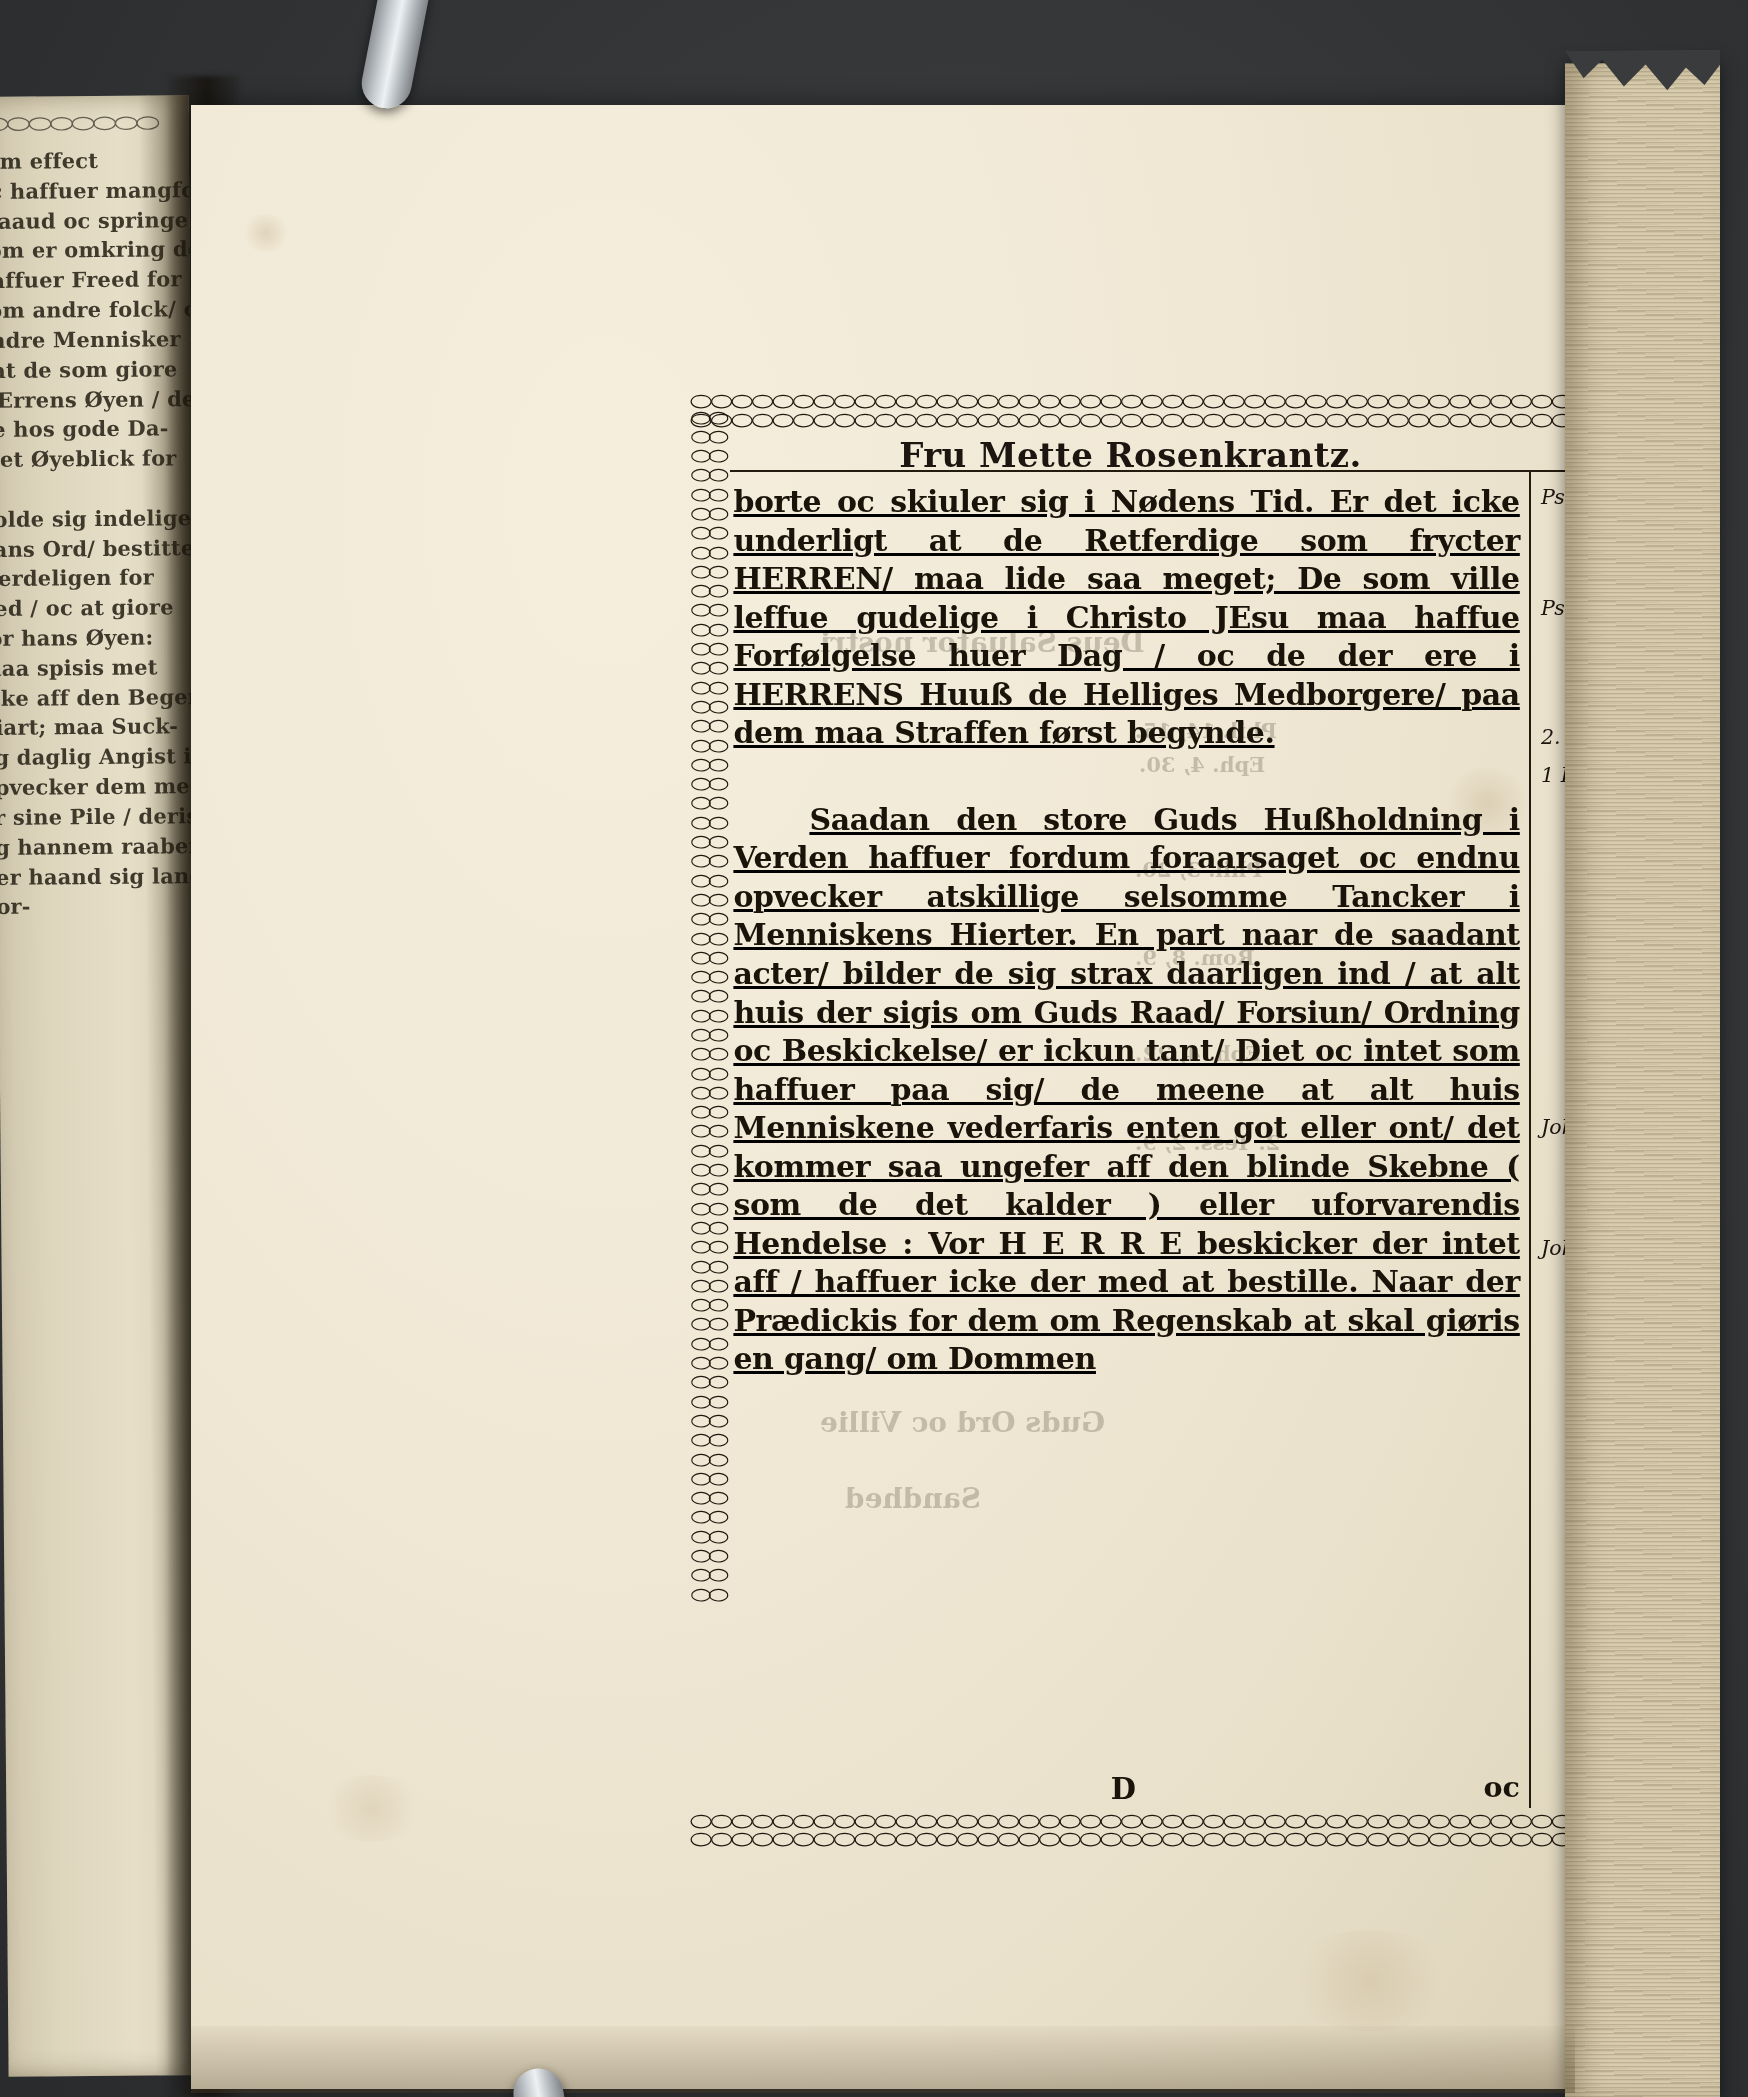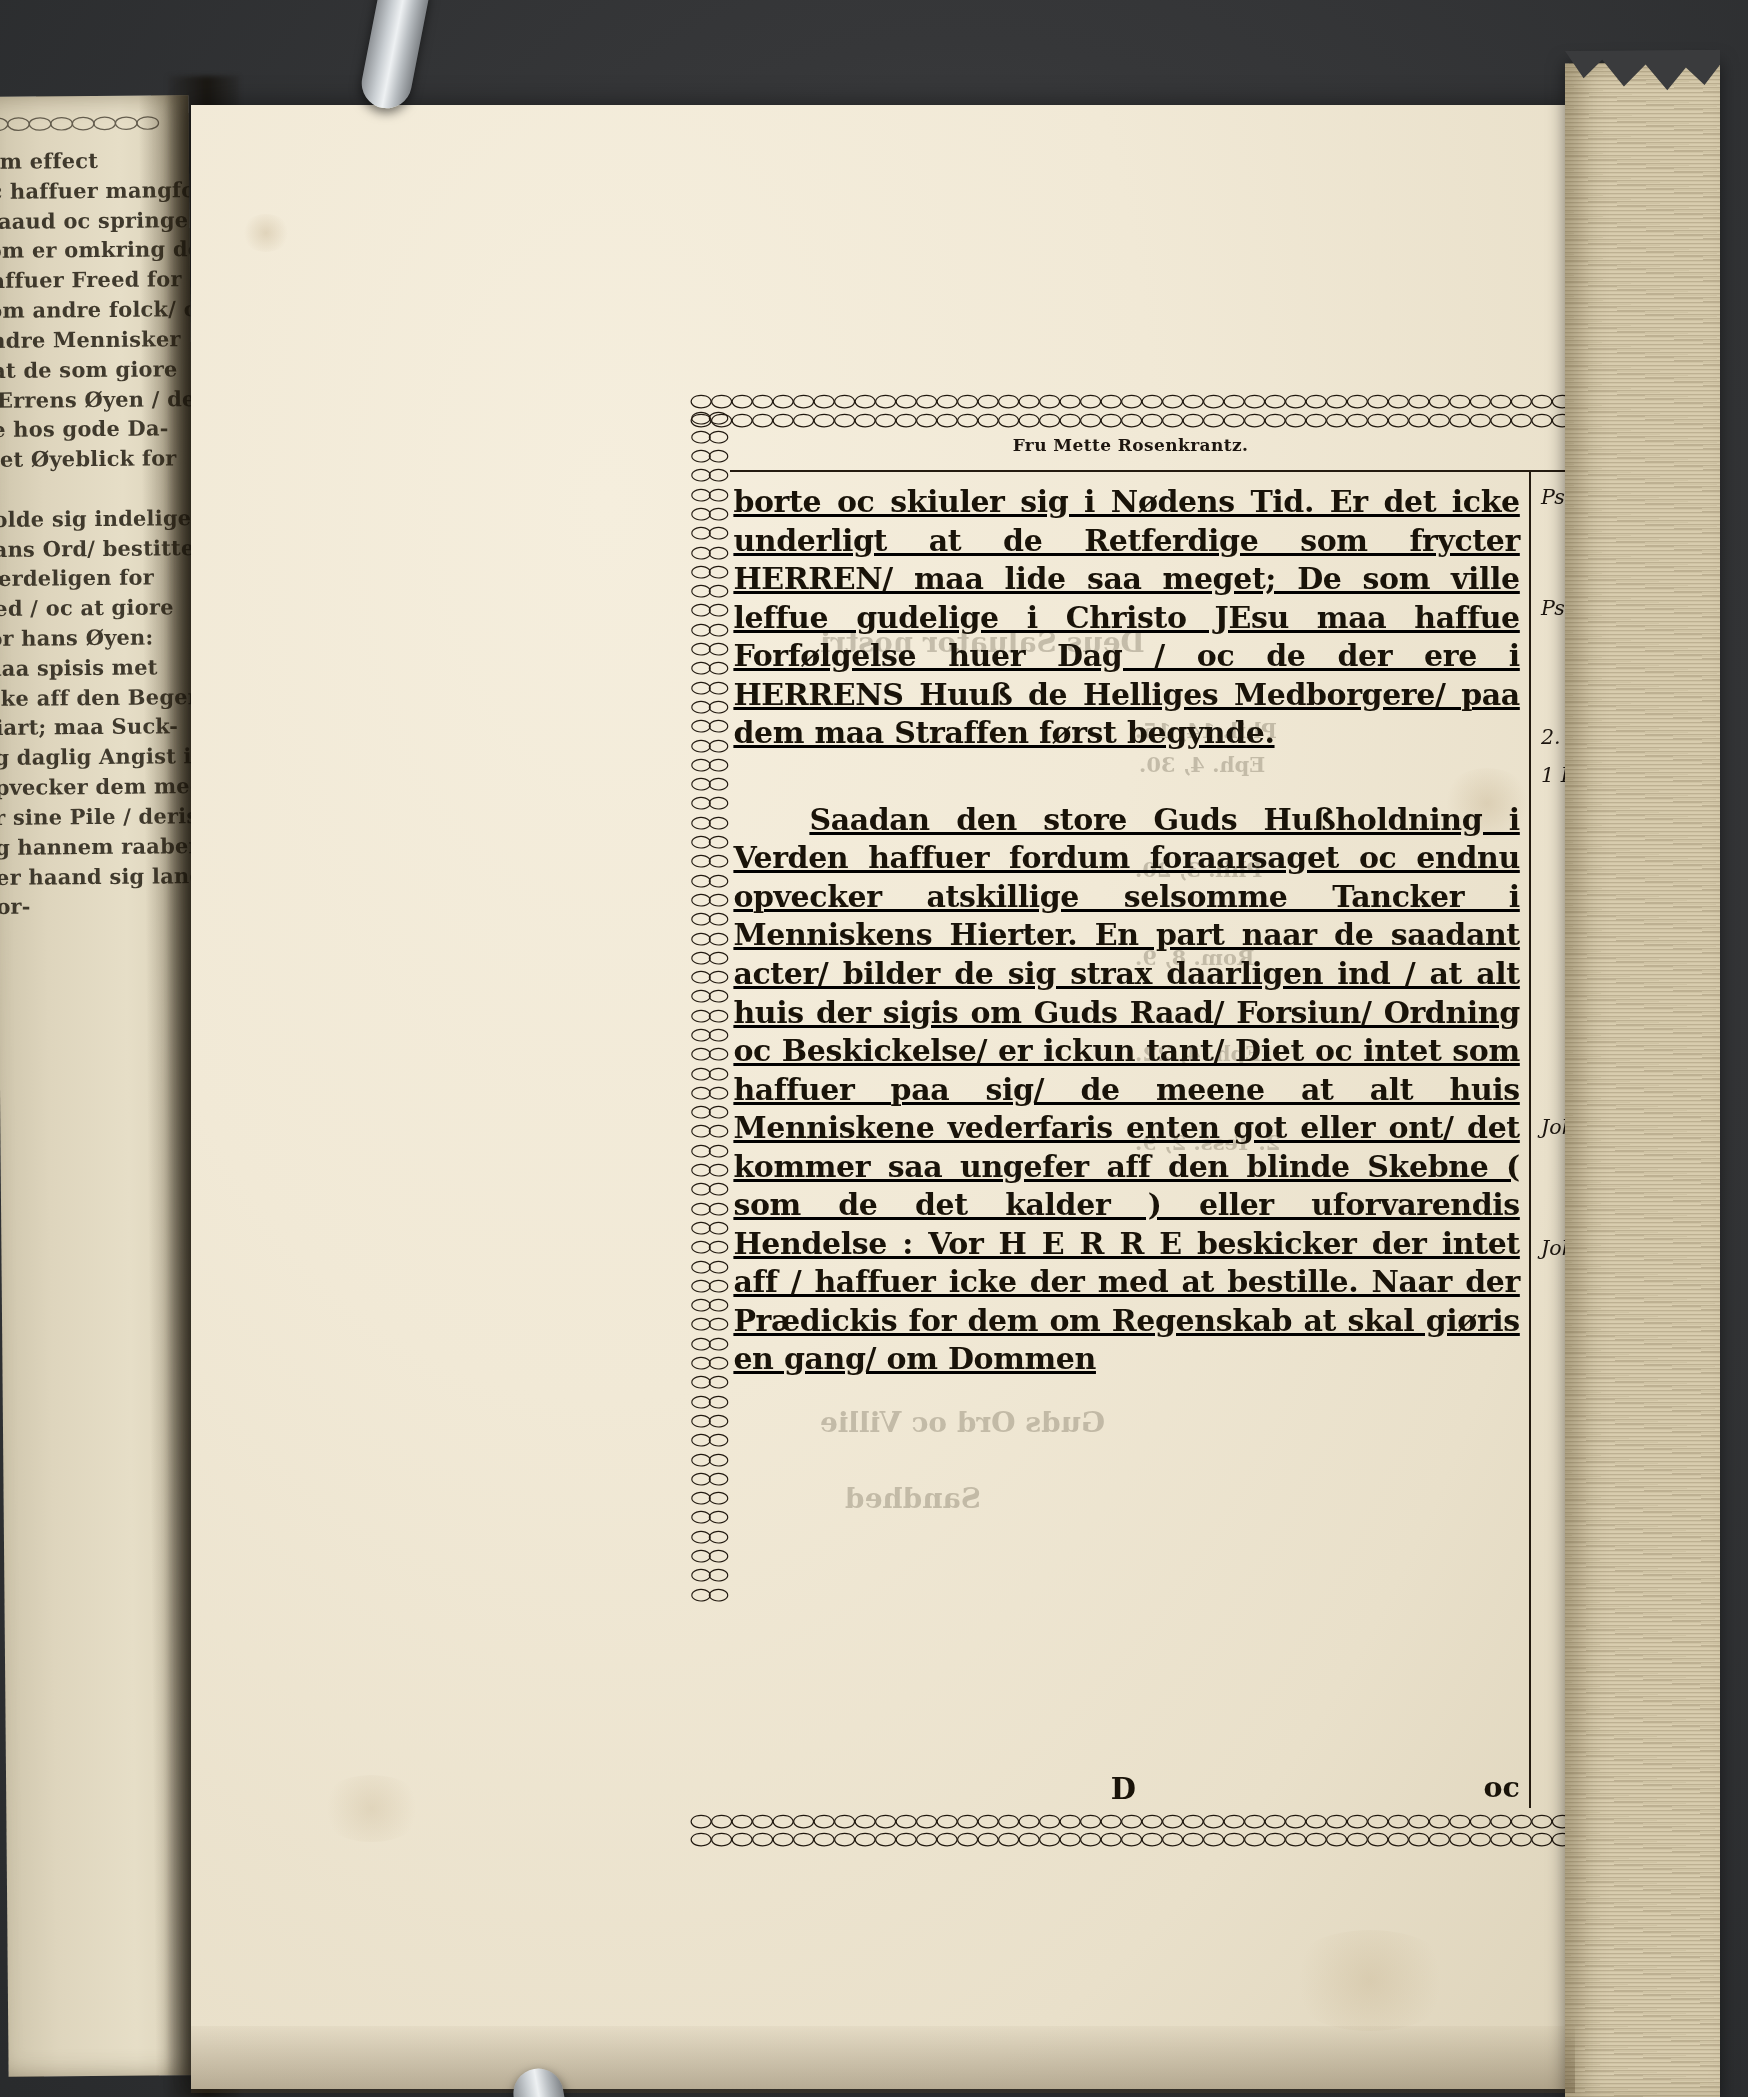--- a/index.html
+++ b/index.html
@@ -146,21 +146,21 @@
   }
   #headRule {
     position: absolute; left: 0; right: 0; bottom: 0;
     border-bottom: 2.1px solid #241b10;
   }
   #headTitle {
     position: absolute; left: 0; right: 138px; top: 2.5px;
     text-align: center;
     font-family: "DejaVu Serif", serif;
     font-weight: 700;
-    font-size: 17px;
+    font-size: 34px;
     color: #1d1610;
     letter-spacing: 0.4px;
   }
   #pageNum {
     position: absolute; right: 25px; top: 3.4px;
     font-family: "DejaVu Serif", serif;
     font-size: 25px;
     color: #241b10;
     letter-spacing: 2.5px;
   }

